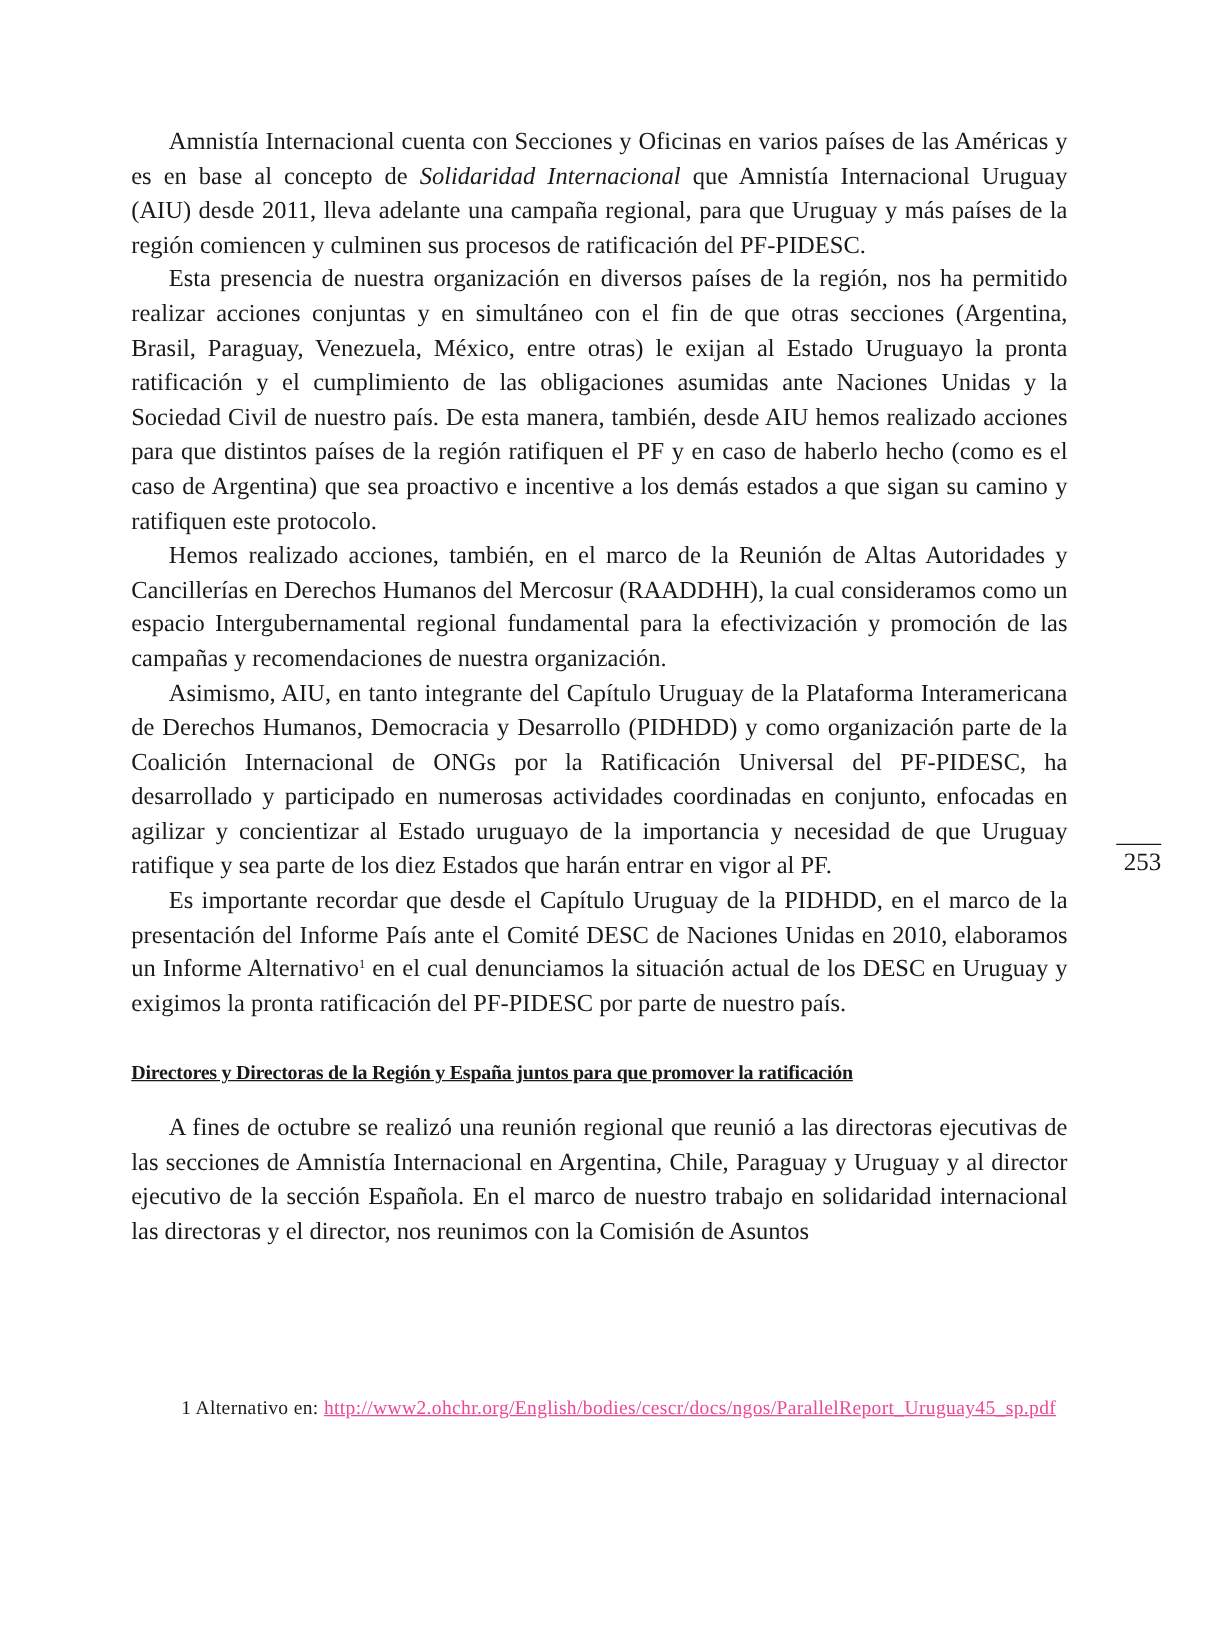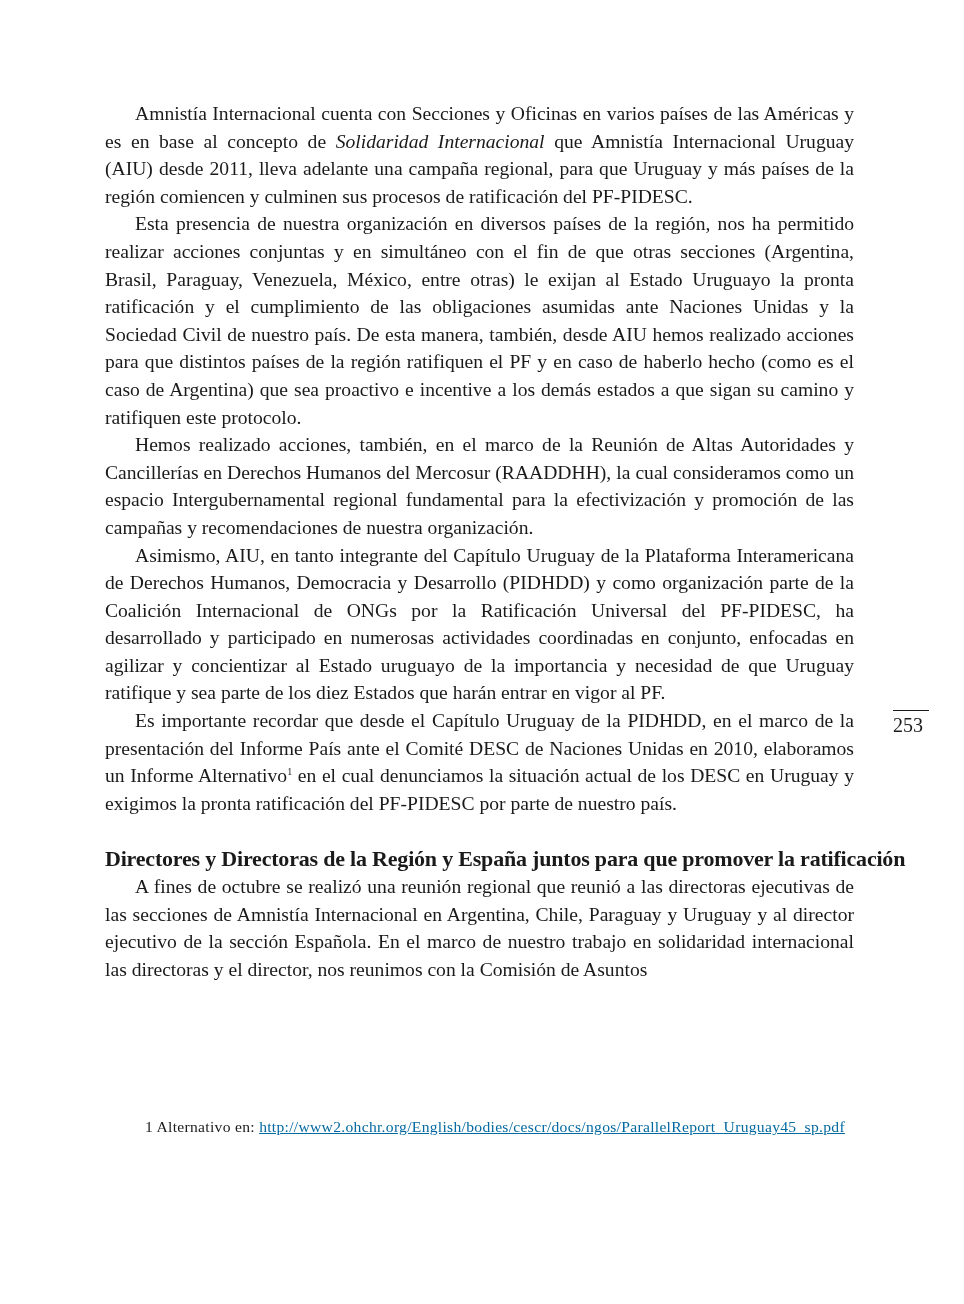--- a/index.html
+++ b/index.html
@@ -23,41 +23,42 @@
       font-size: 19.6px;
       line-height: 27.6px;
       text-align: justify;
       hyphens: manual;
     }
     .para {
       margin: 0;
       text-indent: 30px;
     }
     .heading {
-      margin: 28px 0 0 0;
+      margin: 28px 0 16px 0;
       font-weight: bold;
-      font-size: 22px;
+      font-size: 16px;
       line-height: 27.6px;
       white-space: nowrap;
       letter-spacing: -0.2px;
+      text-decoration: underline;
     }
     .italic {
       font-style: italic;
     }
     sup.fn-ref {
       font-size: 10px;
       vertical-align: 7px;
       line-height: 0;
     }
     .page-number-wrap {
       position: absolute;
       left: 893px;
-      top: 710px;
+      top: 675px;
       width: 36px;
-      text-align: left;
+      text-align: right;
     }
     .page-rule {
       border-top: 1.5px solid #1a1a1a;
       width: 36px;
       height: 0;
       margin-bottom: 2px;
     }
     .page-number {
       font-size: 20px;
       line-height: 24px;
@@ -67,21 +68,21 @@
       left: 113px;
       top: 1116px;
       width: 749px;
       font-size: 15.6px;
       line-height: 22px;
       text-align: justify;
       text-indent: 32px;
       letter-spacing: 0.3px;
     }
     .footnote a {
-      color: #0369a1;
+      color: #ec4899;
       text-decoration: underline;
     }
   </style>
 </head>
 <body>
 
 <div class="page-body">
   <p class="para"><span>Amnistía Internacional cuenta con Secciones y Oficinas en varios países de las Américas y es en base al concepto de </span><span class="italic">Solidaridad Internacional</span><span> que Amnistía Internacional Uruguay (AIU) desde 2011, lleva adelante una campaña regional, para que Uruguay y más países de la región comiencen y culminen sus procesos de ratificación del PF-PIDESC.</span></p>
 
   <p class="para">Esta presencia de nuestra organización en diversos países de la región, nos ha permitido realizar acciones conjuntas y en simultáneo con el fin de que otras secciones (Argentina, Brasil, Paraguay, Venezuela, México, entre otras) le exijan al Estado Uruguayo la pronta ratificación y el cumplimiento de las obligaciones asumidas ante Naciones Unidas y la Sociedad Civil de nuestro país. De esta manera, también, desde AIU hemos realizado acciones para que distintos países de la región ratifiquen el PF y en caso de haberlo hecho (como es el caso de Argentina) que sea proactivo e incentive a los demás estados a que sigan su camino y ratifiquen este protocolo.</p>

